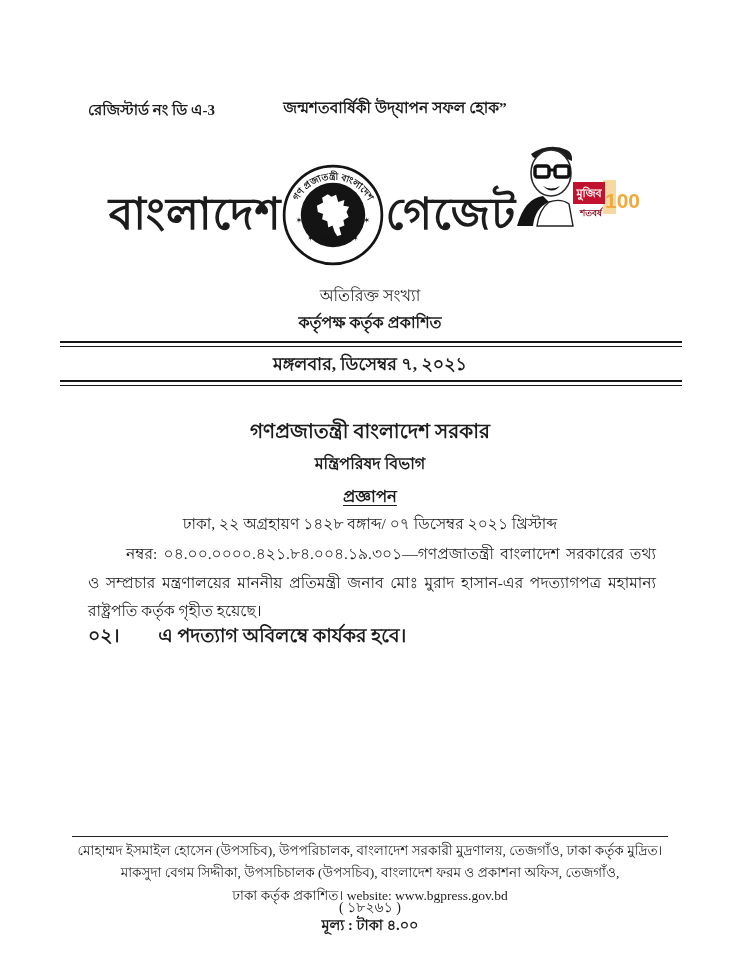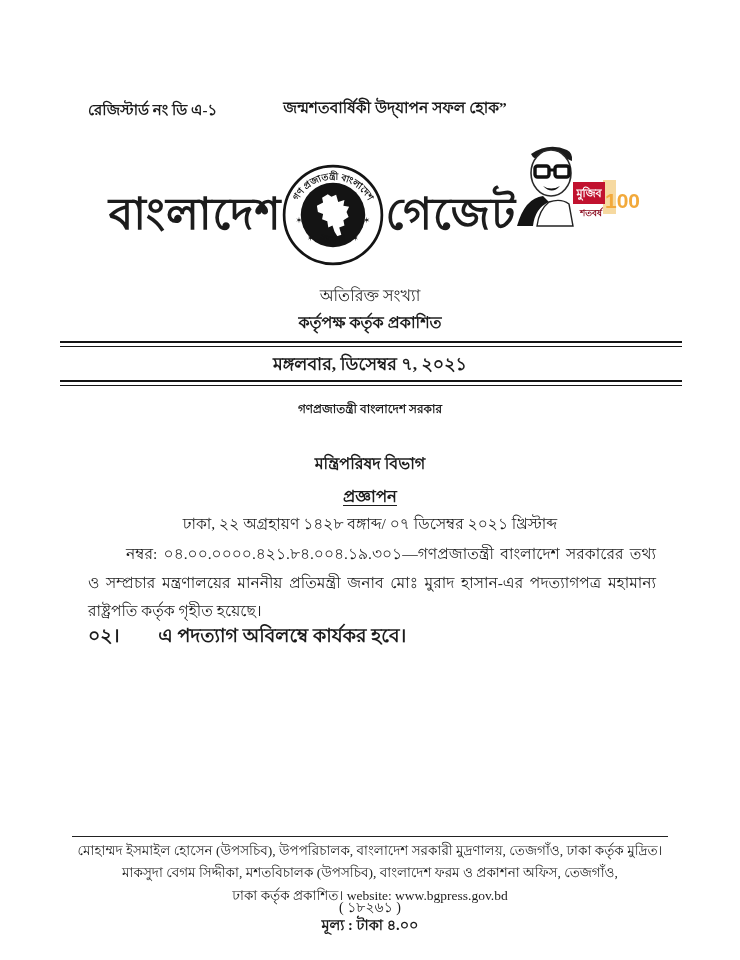--- a/index.html
+++ b/index.html
@@ -44,21 +44,21 @@
 
   .rule-double {
     left: 60px; right: 58px; height: 3px;
     border-top: 2px solid #161616;
     border-bottom: 1.5px solid #161616;
   }
   .rule-top { top: 341px; }
   .rule-bottom { top: 380px; }
   .date-banner { top: 351px; font-size: 17.5px; font-weight: 700; }
 
-  .govt-line { top: 400px; font-size: 12px; font-weight: 600; }
+  .govt-line { top: 416px; font-size: 20px; font-weight: 600; }
   .division-line { top: 451px; font-size: 16px; font-weight: 600; }
   .notice-heading {
     top: 484px; font-size: 16.5px; font-weight: 700;
   }
   .notice-heading span { text-decoration: underline; text-underline-offset: 3px; }
   .date-line { top: 512px; font-size: 15.5px; font-weight: 500; }
 
   .para1 {
     top: 540px; left: 88px; right: 84px;
     font-size: 15.5px; font-weight: 500; line-height: 1.85;
@@ -83,21 +83,21 @@
     text-align: center; font-size: 13.5px; font-weight: 500; line-height: 1.66;
   }
   .serial { top: 896px; font-size: 14px; font-weight: 500; }
   .price  { top: 914px; font-size: 14.5px; font-weight: 700; }
 </style>
 </head>
 <body>
 
 <div class="page">
 
-  <div class="abs reg-no">রেজিস্টার্ড নং ডি এ-১</div>
+  <div class="abs reg-no">রেজিস্টার্ড নং ডি এ-3</div>
 
   <div class="abs motto">
     <div>জন্মশতবার্ষিকী উদ্‌যাপন সফল হোক”</div>
   </div>
 
   <div class="abs masthead">
     <span class="gazette-title">বাংলাদেশ</span>
 
     <svg class="seal" width="104" height="104" viewBox="0 0 100 100" aria-hidden="true">
       <circle cx="50" cy="50" r="47" fill="#ffffff" stroke="#141414" stroke-width="2.6"></circle>
@@ -159,19 +159,19 @@
 
   <div class="abs para2">
     <span class="pnum">০২।</span>
     <span>এ পদত্যাগ অবিলম্বে কার্যকর হবে।</span>
   </div>
 
 
   <div class="abs footer-rule"></div>
   <div class="abs footer-lines">
     <div>মোহাম্মদ ইসমাইল হোসেন (উপসচিব), উপপরিচালক, বাংলাদেশ সরকারী মুদ্রণালয়, তেজগাঁও, ঢাকা কর্তৃক মুদ্রিত।</div>
-    <div>মাকসুদা বেগম সিদ্দীকা, মশতবিচালক (উপসচিব), বাংলাদেশ ফরম ও প্রকাশনা অফিস, তেজগাঁও,</div>
+    <div>মাকসুদা বেগম সিদ্দীকা, উপসচিচালক (উপসচিব), বাংলাদেশ ফরম ও প্রকাশনা অফিস, তেজগাঁও,</div>
     <div>ঢাকা কর্তৃক প্রকাশিত। website: www.bgpress.gov.bd</div>
   </div>
   <div class="abs center serial">( ১৮২৬১ )</div>
   <div class="abs center price">মূল্য : টাকা ৪.০০</div>
 
 </div>
 
 </body></html>

